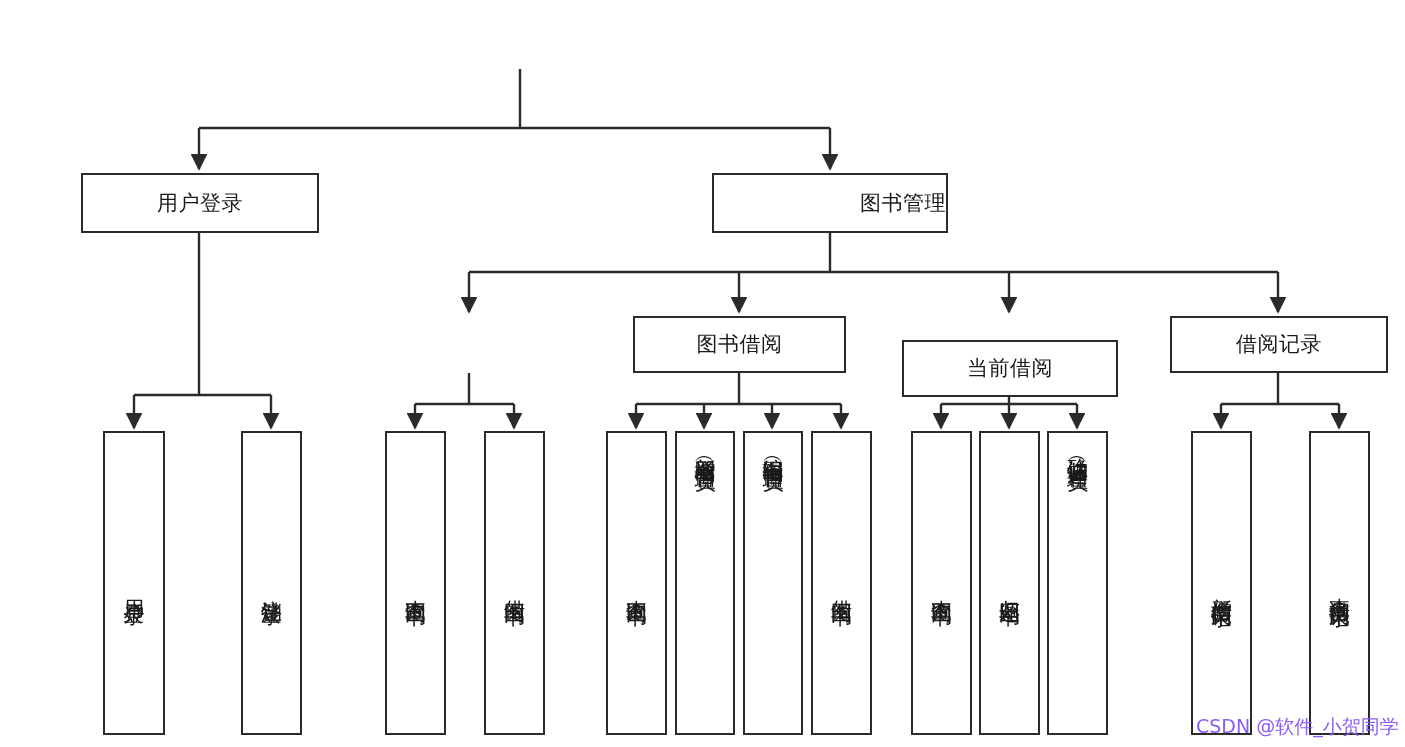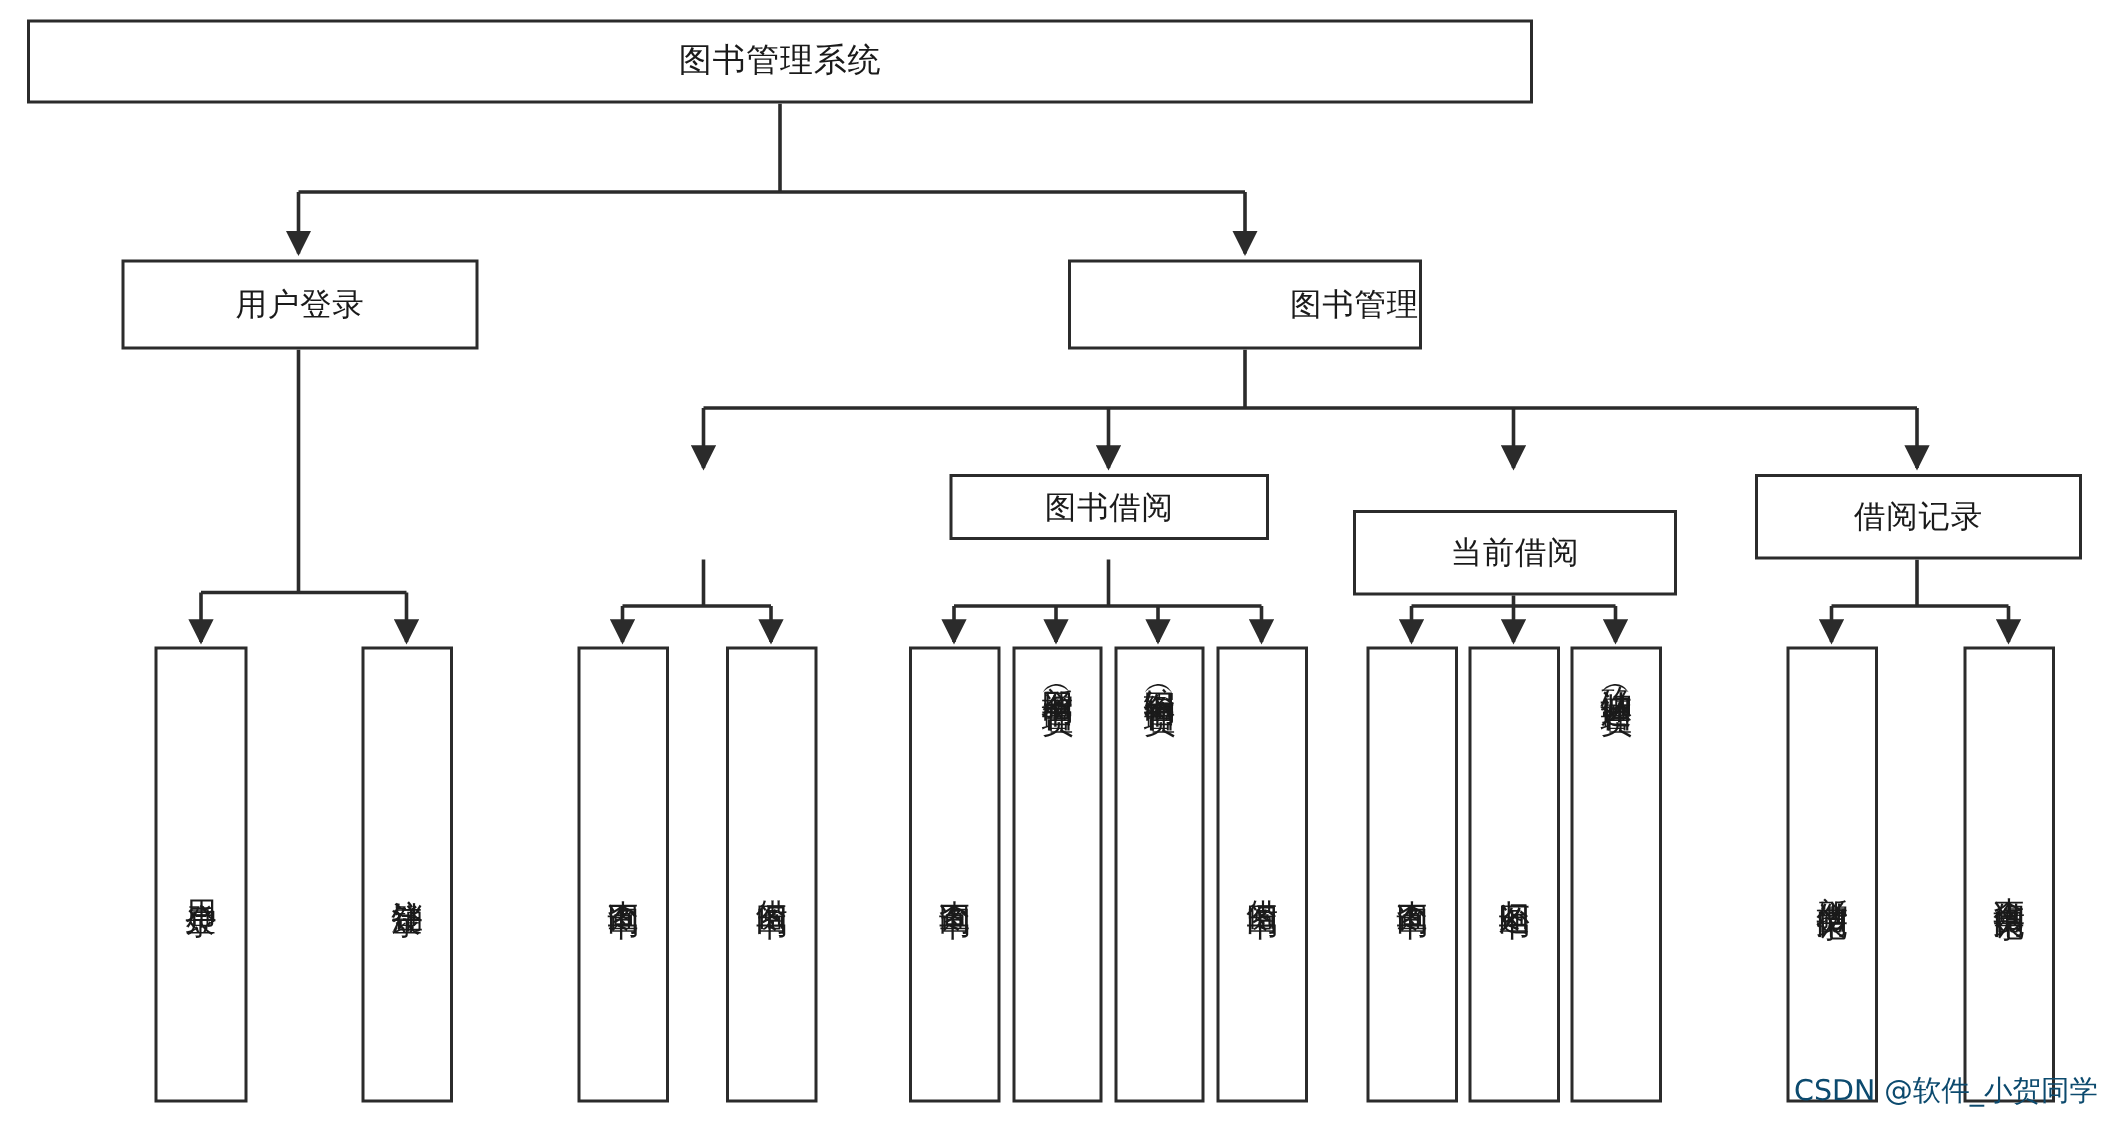--- a/index.html
+++ b/index.html
@@ -62,21 +62,21 @@
     white-space: nowrap;
     text-align: left;
   }
   .node-v.center-v {
     align-items: center;
   }
   .watermark {
     position: absolute;
     font-family: "DejaVu Sans", "Liberation Sans", sans-serif;
     font-size: 19px;
-    color: #0c4a6e;
+    color: #8b5cf6;
     white-space: nowrap;
     pointer-events: none;
     user-select: none;
   }
 </style>
 </head>
 <body>
 
 <div id="canvas">
 
@@ -125,34 +125,31 @@
       <line x1="1009" y1="404" x2="1009" y2="428" marker-end="url(#arrow)"></line>
       <line x1="1077" y1="404" x2="1077" y2="428" marker-end="url(#arrow)"></line>
 
       <line x1="1278" y1="373" x2="1278" y2="404"></line>
       <line x1="1221" y1="404" x2="1339" y2="404"></line>
       <line x1="1221" y1="404" x2="1221" y2="428" marker-end="url(#arrow)"></line>
       <line x1="1339" y1="404" x2="1339" y2="428" marker-end="url(#arrow)"></line>
     </g>
   </svg>
 
-  <div class="node-box node-root" style="left:18px; top:13px; width:1004px; height:56px;">
-    <span class="node-label">图书管理系统</span>
-  </div>
 
   <div class="node-box node-h" style="left:81px; top:173px; width:238px; height:60px;">
     <span class="node-label">用户登录</span>
   </div>
 
   <div class="node-box node-h" style="left:712px; top:173px; width:236px; height:60px;justify-content:flex-end;">
     <span class="node-label">图书管理</span>
   </div>
 
 
-  <div class="node-box node-h" style="left:633px; top:316px; width:213px; height:44px;">
+  <div class="node-box node-h" style="left:633px; top:316px; width:213px; height:57px;">
     <span class="node-label">图书借阅</span>
   </div>
 
   <div class="node-box node-h" style="left:902px; top:316px; width:216px; height:57px;margin-top:24px;">
     <span class="node-label">当前借阅</span>
   </div>
 
   <div class="node-box node-h" style="left:1170px; top:316px; width:218px; height:57px;">
     <span class="node-label">借阅记录</span>
   </div>

